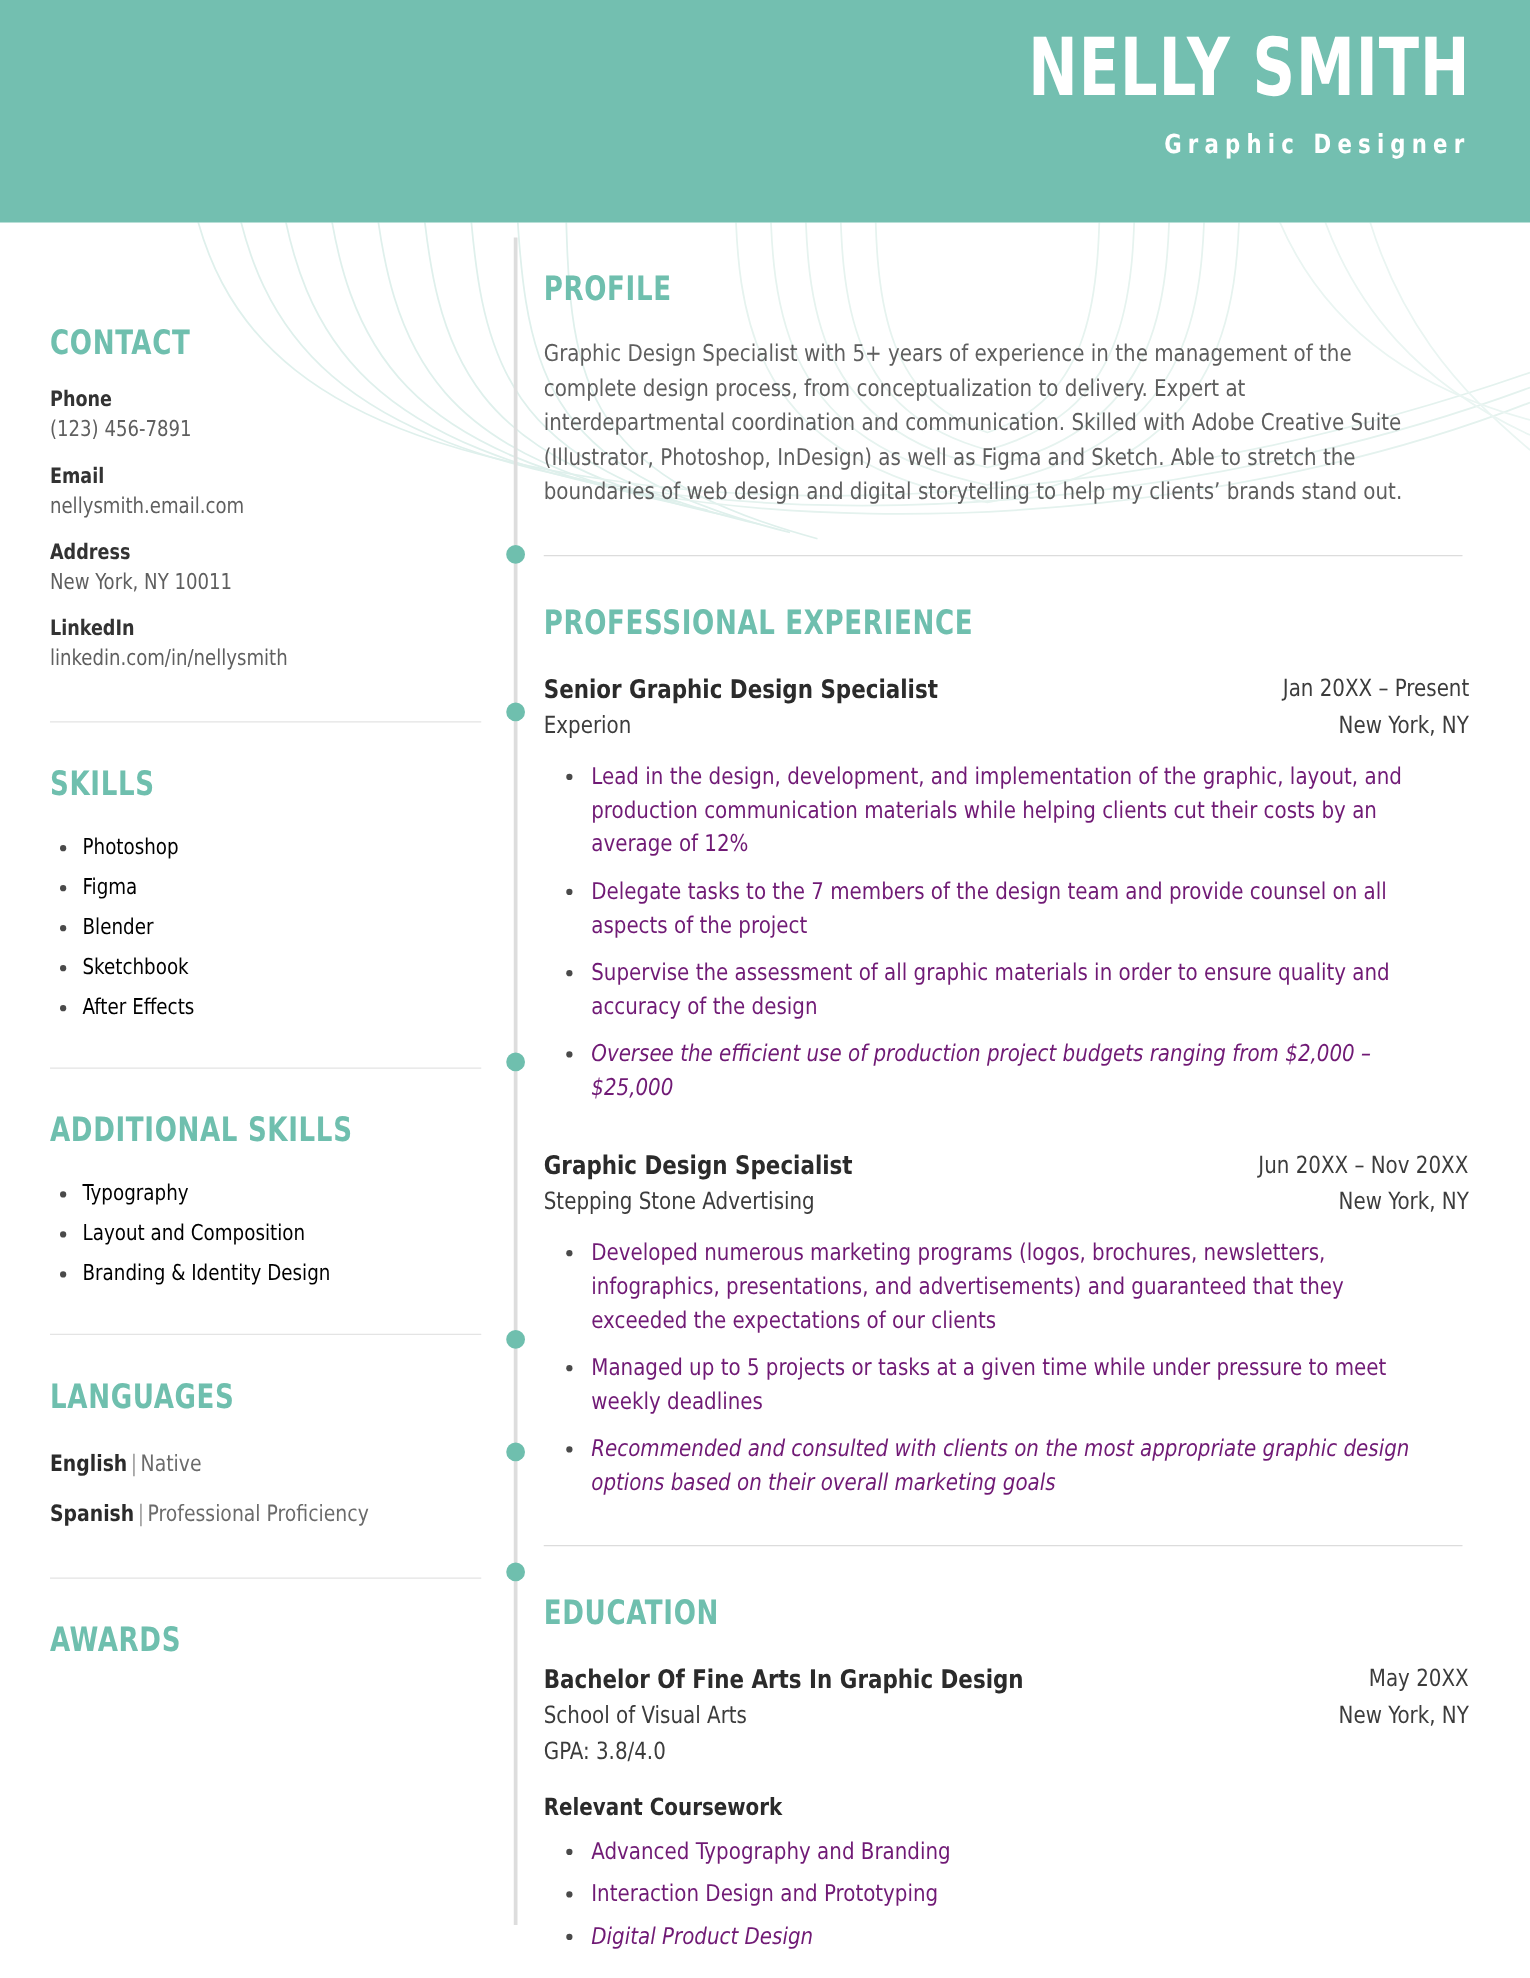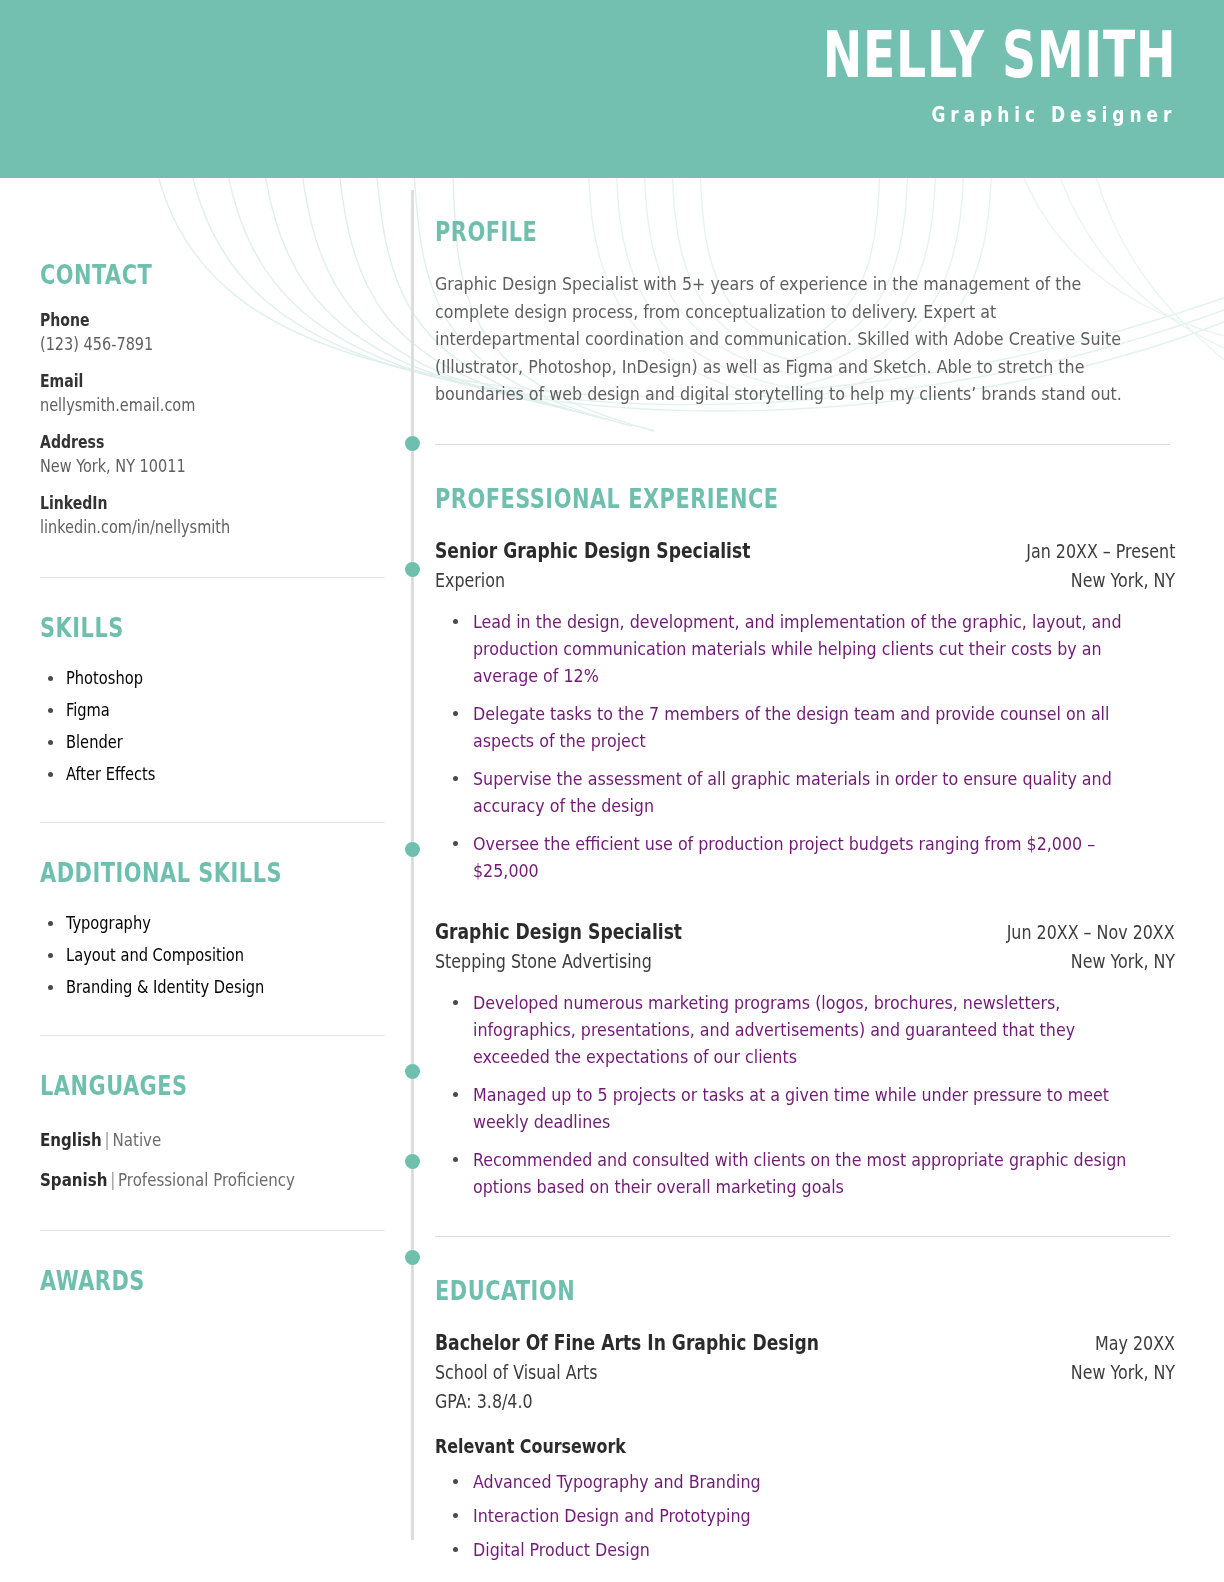--- a/index.html
+++ b/index.html
@@ -287,21 +287,21 @@
     transform-origin:left top;
   }
   ul.bullets li::before {
     content:"";
     position:absolute;
     left:18px; top:11px;
     width:5px; height:5px;
     border-radius:50%;
     background:#4a4a4a;
   }
-  ul.bullets li:last-child { margin-bottom:0; }
+  ul.bullets li:last-child { margin-bottom:0;font-style:italic; }
   ul.bullets.tight li { margin-bottom:7px; }
 </style>
 </head>
 <body>
 
 <svg class="deco" viewBox="0 0 1224 320" preserveAspectRatio="none">
   <g fill="none" stroke="#dff0ec" stroke-width="1.4">
     <path d="M150,-40 C170,90 250,170 480,205"></path>
     <path d="M185,-40 C205,95 275,175 500,212"></path>
     <path d="M222,-40 C240,100 300,180 522,218"></path>
@@ -367,20 +367,21 @@
     </div>
 
     <div class="divider" style="margin-top:38px;margin-bottom:34px"></div>
 
     <div class="side-block">
       <div class="sec-head">SKILLS</div>
       <ul class="side-list">
         <li><span class="txt">Photoshop</span></li>
         <li><span class="txt">Figma</span></li>
         <li><span class="txt">Blender</span></li>
+        <li><span class="txt">Sketchbook</span></li>
         <li><span class="txt">After Effects</span></li>
       </ul>
     </div>
 
     <div class="divider" style="margin-top:32px;margin-bottom:34px"></div>
 
     <div class="side-block">
       <div class="sec-head">ADDITIONAL SKILLS</div>
       <ul class="side-list">
         <li><span class="txt">Typography</span></li>

